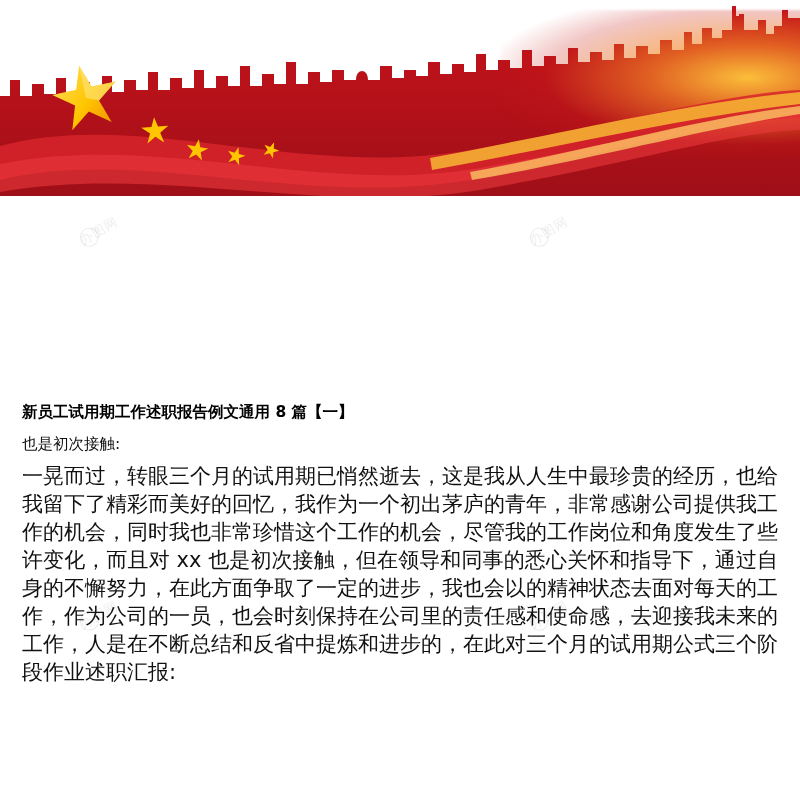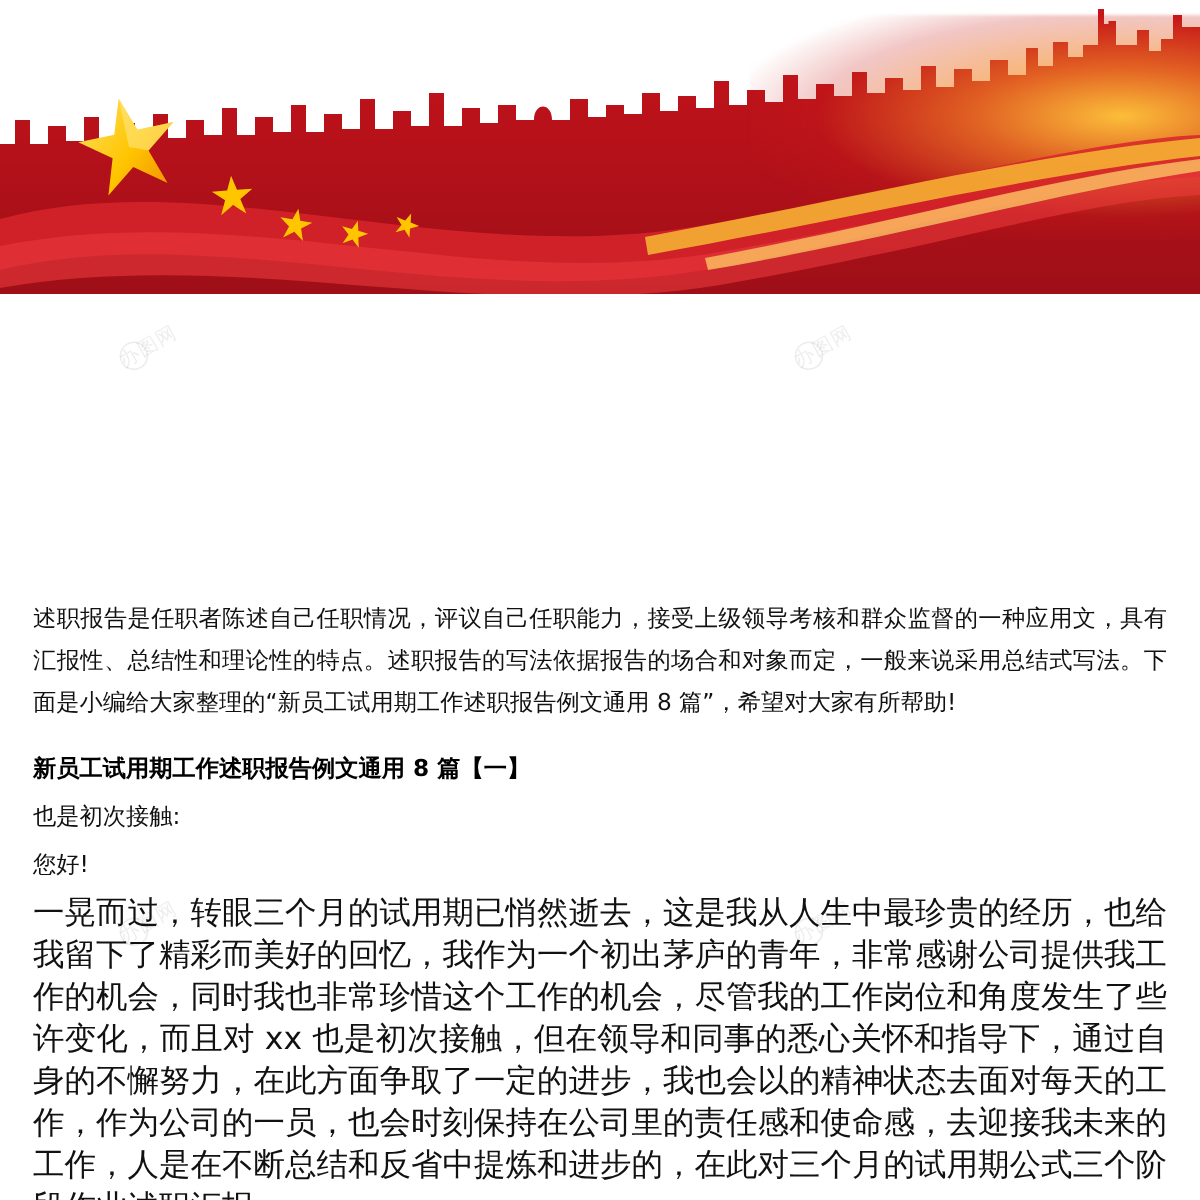--- a/index.html
+++ b/index.html
@@ -208,20 +208,18 @@
     <span class="wm-ring"></span><span>办图网</span>
   </div>
   <div class="watermark" style="left:78px; top:606px;">
     <span class="wm-ring"></span><span>办图网</span>
   </div>
   <div class="watermark" style="left:528px; top:606px;">
     <span class="wm-ring"></span><span>办图网</span>
   </div>
 
   <div class="doc">
-    <p class="para">述职报告是任职者陈述自己任职情况，评议自己任职能力，接受上级领导考核和群众监督的一种应用文，具有汇报性、总结性和理论性的特点。述职报告的写法依据报告的场合和对象而定，一般来说采用总结式写法。下面是小编给大家整理的“新员工试用期工作述职报告例文通用 8 篇”，希望对大家有所帮助!</p>
     <p class="heading">新员工试用期工作述职报告例文通用 8 篇【一】</p>
     <p class="line">也是初次接触:</p>
-    <p class="line">您好!</p>
     <p class="body-para">一晃而过，转眼三个月的试用期已悄然逝去，这是我从人生中最珍贵的经历，也给我留下了精彩而美好的回忆，我作为一个初出茅庐的青年，非常感谢公司提供我工作的机会，同时我也非常珍惜这个工作的机会，尽管我的工作岗位和角度发生了些许变化，而且对 xx 也是初次接触，但在领导和同事的悉心关怀和指导下，通过自身的不懈努力，在此方面争取了一定的进步，我也会以的精神状态去面对每天的工作，作为公司的一员，也会时刻保持在公司里的责任感和使命感，去迎接我未来的工作，人是在不断总结和反省中提炼和进步的，在此对三个月的试用期公式三个阶段作业述职汇报:</p>
   </div>
 
 </div>
 
 </body></html>

